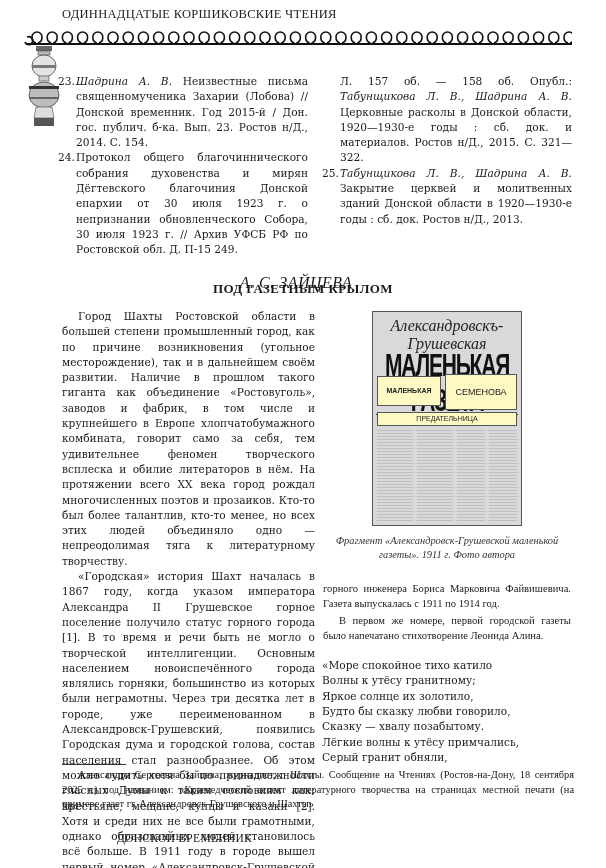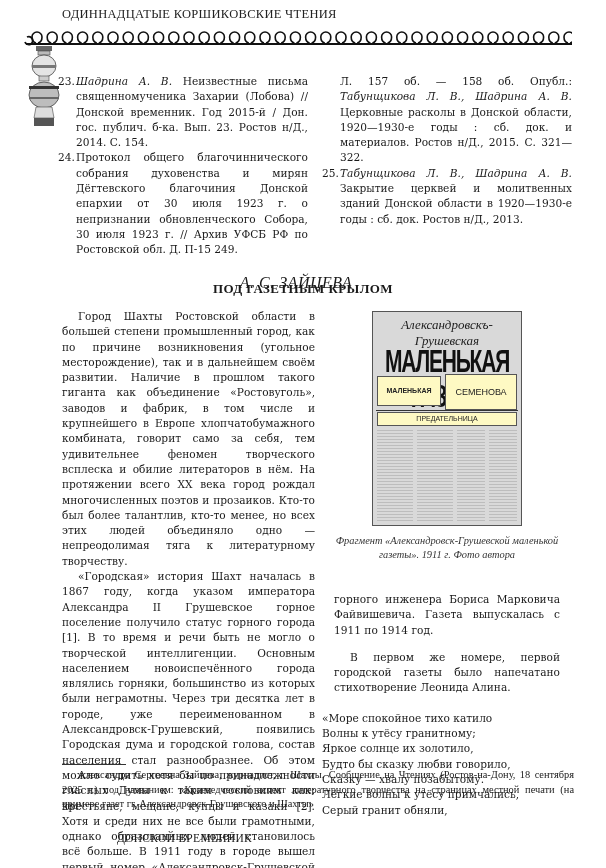--- a/index.html
+++ b/index.html
@@ -19,26 +19,26 @@
   i { font-style:italic; }
   .author { left:0; width:592px; top:258px; text-align:center;
             font-family:"Liberation Serif", serif; font-style:italic;
             font-size:16px; letter-spacing:0.5px;margin-top:16px; }
   .title { left:0; width:606px; top:281px; text-align:center;
            font-family:"Liberation Serif", serif; font-weight:bold;
            font-size:13px; letter-spacing:0.4px; }
   .col-left { left:62px; top:309px; width:253px; }
   .col-left p { margin:0; text-indent:16px; }
   .col-right { left:322px; top:580px; width:250px; }
-  .col-right p { margin:12px; }
+  .col-right p { margin:1px;font-family:Liberation Serif, serif; }
   .col-right p.ind { text-indent:16px; }
   .poem { margin-top:15px !important; padding-left:18px; text-align:left; }
   .newspaper { left:372px; top:311px; width:148px; height:213px;
                background:#d9d9d9; border:1px solid #555; overflow:hidden; }
-  .np-top { font-family:"Liberation Serif", serif; font-size:13px; text-align:center;
+  .np-top { font-family:"Liberation Serif", serif; font-size:16px; text-align:center;
             color:#222; margin-top:5px; font-style:italic; }
   .np-mast { font-family:"Liberation Sans", sans-serif; font-weight:bold;
              font-size:21px; text-align:center; letter-spacing:-1.2px;
              transform:scaleY(1.45); margin-top:6px; color:#111; }
   .np-rule { border-top:1px solid #333; margin:7px 3px 0 3px; }
   .np-box { position:absolute; border:1px solid #555; background:#fef9c3;
             font-family:"Liberation Sans", sans-serif; font-weight:bold; color:#222;
             text-align:center; }
   .np-lines { position:absolute; background:
       repeating-linear-gradient(#bdbdbd 0 1px, transparent 1px 3px); }

